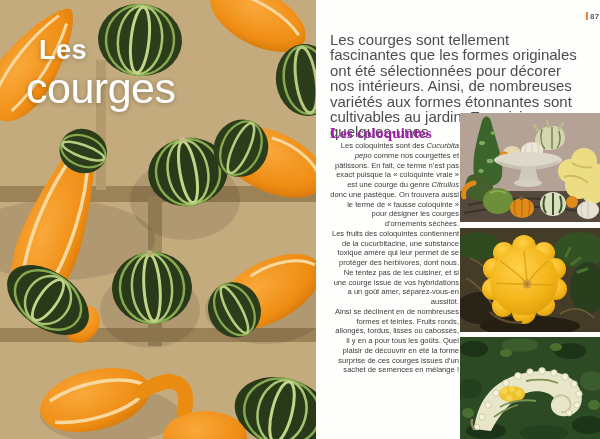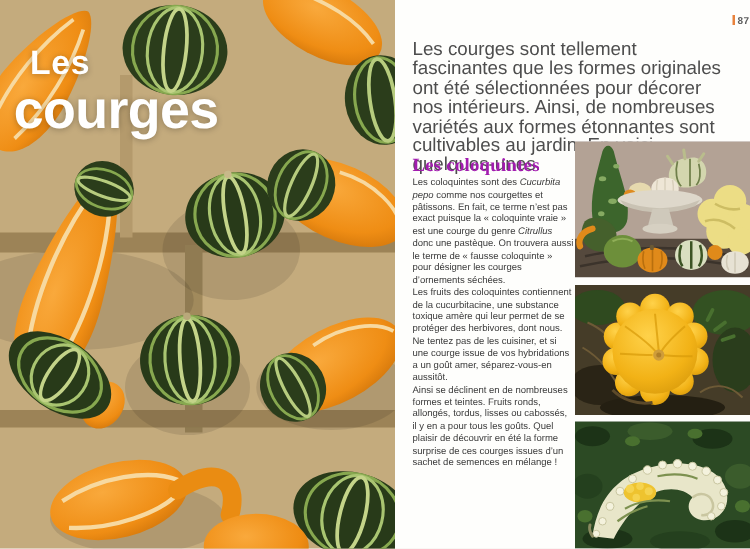--- a/index.html
+++ b/index.html
@@ -4,38 +4,38 @@
 <style>
   html,body{margin:0;padding:0;background:#e9e6df;}
   *{box-sizing:border-box;}
   .spread{
     position:relative;width:600px;height:439px;background:#ffffff;
     font-family:"Liberation Sans",sans-serif;overflow:hidden;margin:0 auto;
   }
   
   .left-page{position:absolute;left:0;top:0;width:316px;height:439px;overflow:hidden;}
   .left-page svg{display:block;}
-  .title-overlay{position:absolute;left:11px;top:34px;color:#ffffff;
+  .title-overlay{position:absolute;left:26px;top:34px;color:#ffffff;
     text-shadow:0 1px 5px rgba(0,0,0,.28);}
   .title-l1{font-size:27px;font-weight:700;line-height:32px;margin-left:13px;letter-spacing:.5px;}
-  .title-l2{font-size:43px;font-weight:700;line-height:45px;letter-spacing:-.5px;}
+  .title-l2{font-size:43px;font-weight:400;line-height:45px;letter-spacing:-.5px;}
   .title-l3{font-size:43px;font-weight:700;line-height:45px;letter-spacing:-.5px;}
   
   .right-page{position:absolute;left:316px;top:0;width:284px;height:439px;background:#fefefc;}
   .pagenum{position:absolute;left:246px;top:12px;display:flex;align-items:flex-start;gap:2px;margin-left:24px;}
   .pagenum-bar{display:inline-block;width:2px;height:8px;background:#e8823c;}
   .pagenum-num{font-size:8px;font-weight:700;color:#5c5c5c;letter-spacing:.3px;}
   .intro{position:absolute;left:14px;top:32px;width:254px;
     font-size:15px;line-height:15.4px;color:#4d4d4d;}
   .section-heading{position:absolute;left:14px;top:113px;
     font-family:"Liberation Serif",serif;font-weight:700;
     font-size:15px;color:#a21caf;letter-spacing:.2px;}
   .body-col{position:absolute;left:14px;top:141px;width:129px;
     font-size:7.6px;line-height:9.75px;color:#3b3b3b;}
-  .body-col p{margin:0;}
+  .body-col p{margin:0;text-align:right;}
   .body-col em{font-style:italic;}
   .photo-col{position:absolute;left:144px;top:113px;width:140px;}
   .photo{width:140px;overflow:hidden;background:#ddd;}
   .photo svg{display:block;}
   .photo-1{height:109px;margin-bottom:6px;}
   .photo-2{height:104px;margin-bottom:5px;}
   .photo-3{height:102px;}
 </style>
 </head>
 <body>

